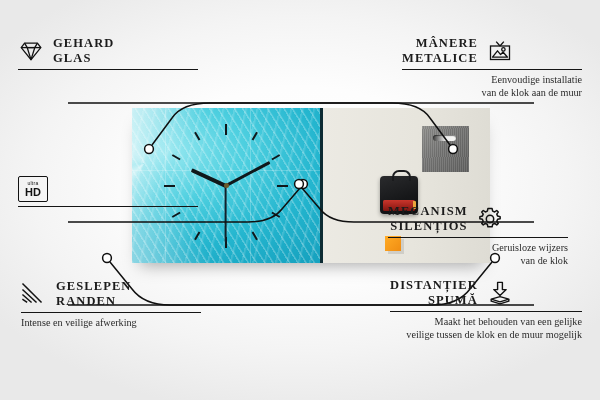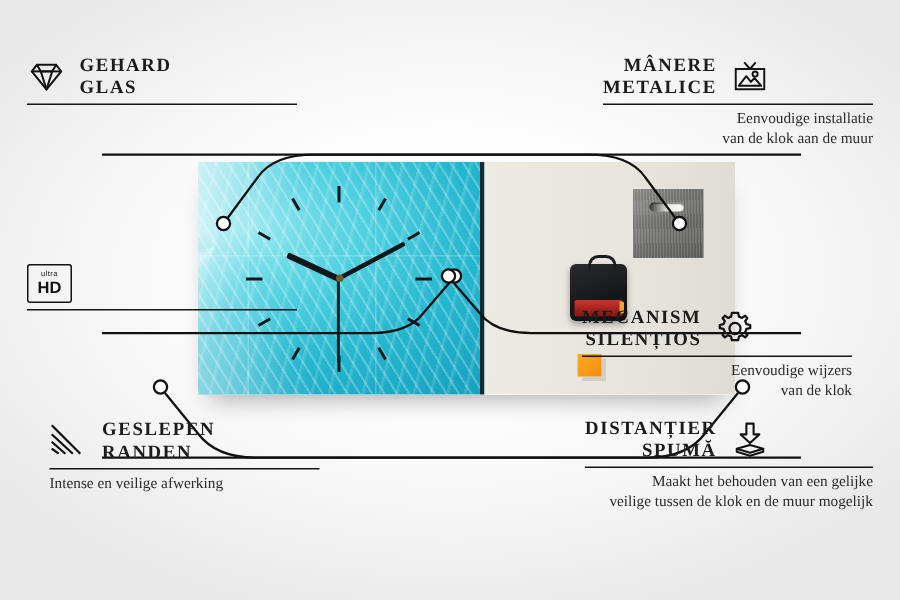--- a/index.html
+++ b/index.html
@@ -241,21 +241,21 @@
   <div class="feature left" style="left:18px;top:176px;width:180px;">
     <div class="head">
       <span class="hd-box">
         <span class="u">ultra</span>
         <span class="d">HD</span>
       </span>
     </div>
     <div class="rule" style="width:180px;"></div>
   </div>
 
-  <div class="feature left" style="left:33px;top:279px;width:180px;">
+  <div class="feature left" style="left:21px;top:279px;width:180px;">
     <div class="head">
       <span class="ico">
         <svg viewBox="0 0 26 26">
             <g stroke="#121212" stroke-width="1.5" stroke-linecap="square">
           <path d="M2,3 L20,21"></path>
               <path d="M2,9 L15,21"></path>
               <path d="M2,14 L10,21"></path>
               <path d="M2,18.5 L5.5,21"></path>
         </g>
           </svg>
@@ -294,21 +294,21 @@
       <span class="ico">
         <svg viewBox="0 0 26 26">
             <g fill="none" stroke="#121212" stroke-width="1.5">
           <path d="M13,2.6 l2.1,0 0.55,2.5 2.0,0.85 2.1,-1.45 1.5,1.5 -1.45,2.1 0.85,2.0 2.5,0.55 0,2.1 -2.5,0.55 -0.85,2.0 1.45,2.1 -1.5,1.5 -2.1,-1.45 -2.0,0.85 -0.55,2.5 -2.1,0 -2.1,0 -0.55,-2.5 -2.0,-0.85 -2.1,1.45 -1.5,-1.5 1.45,-2.1 -0.85,-2.0 -2.5,-0.55 0,-2.1 2.5,-0.55 0.85,-2.0 -1.45,-2.1 1.5,-1.5 2.1,1.45 2.0,-0.85 0.55,-2.5 z" stroke-linejoin="round"></path>
           <circle cx="13" cy="13" r="3.7"></circle>
         </g>
           </svg>
       </span>
     </div>
     <div class="rule" style="width:180px;"></div>
-    <div class="desc">Eenvoudige wijzers
+    <div class="desc">Geruisloze wijzers
 van de klok</div>
   </div>
 
   <div class="feature right" style="left:390px;top:278px;width:192px;">
     <div class="head">
       <span class="title">DISTANȚIER
 SPUMĂ</span>
       <span class="ico">
         <svg viewBox="0 0 26 26">
             <g fill="none" stroke="#121212" stroke-width="1.4" stroke-linejoin="round">

